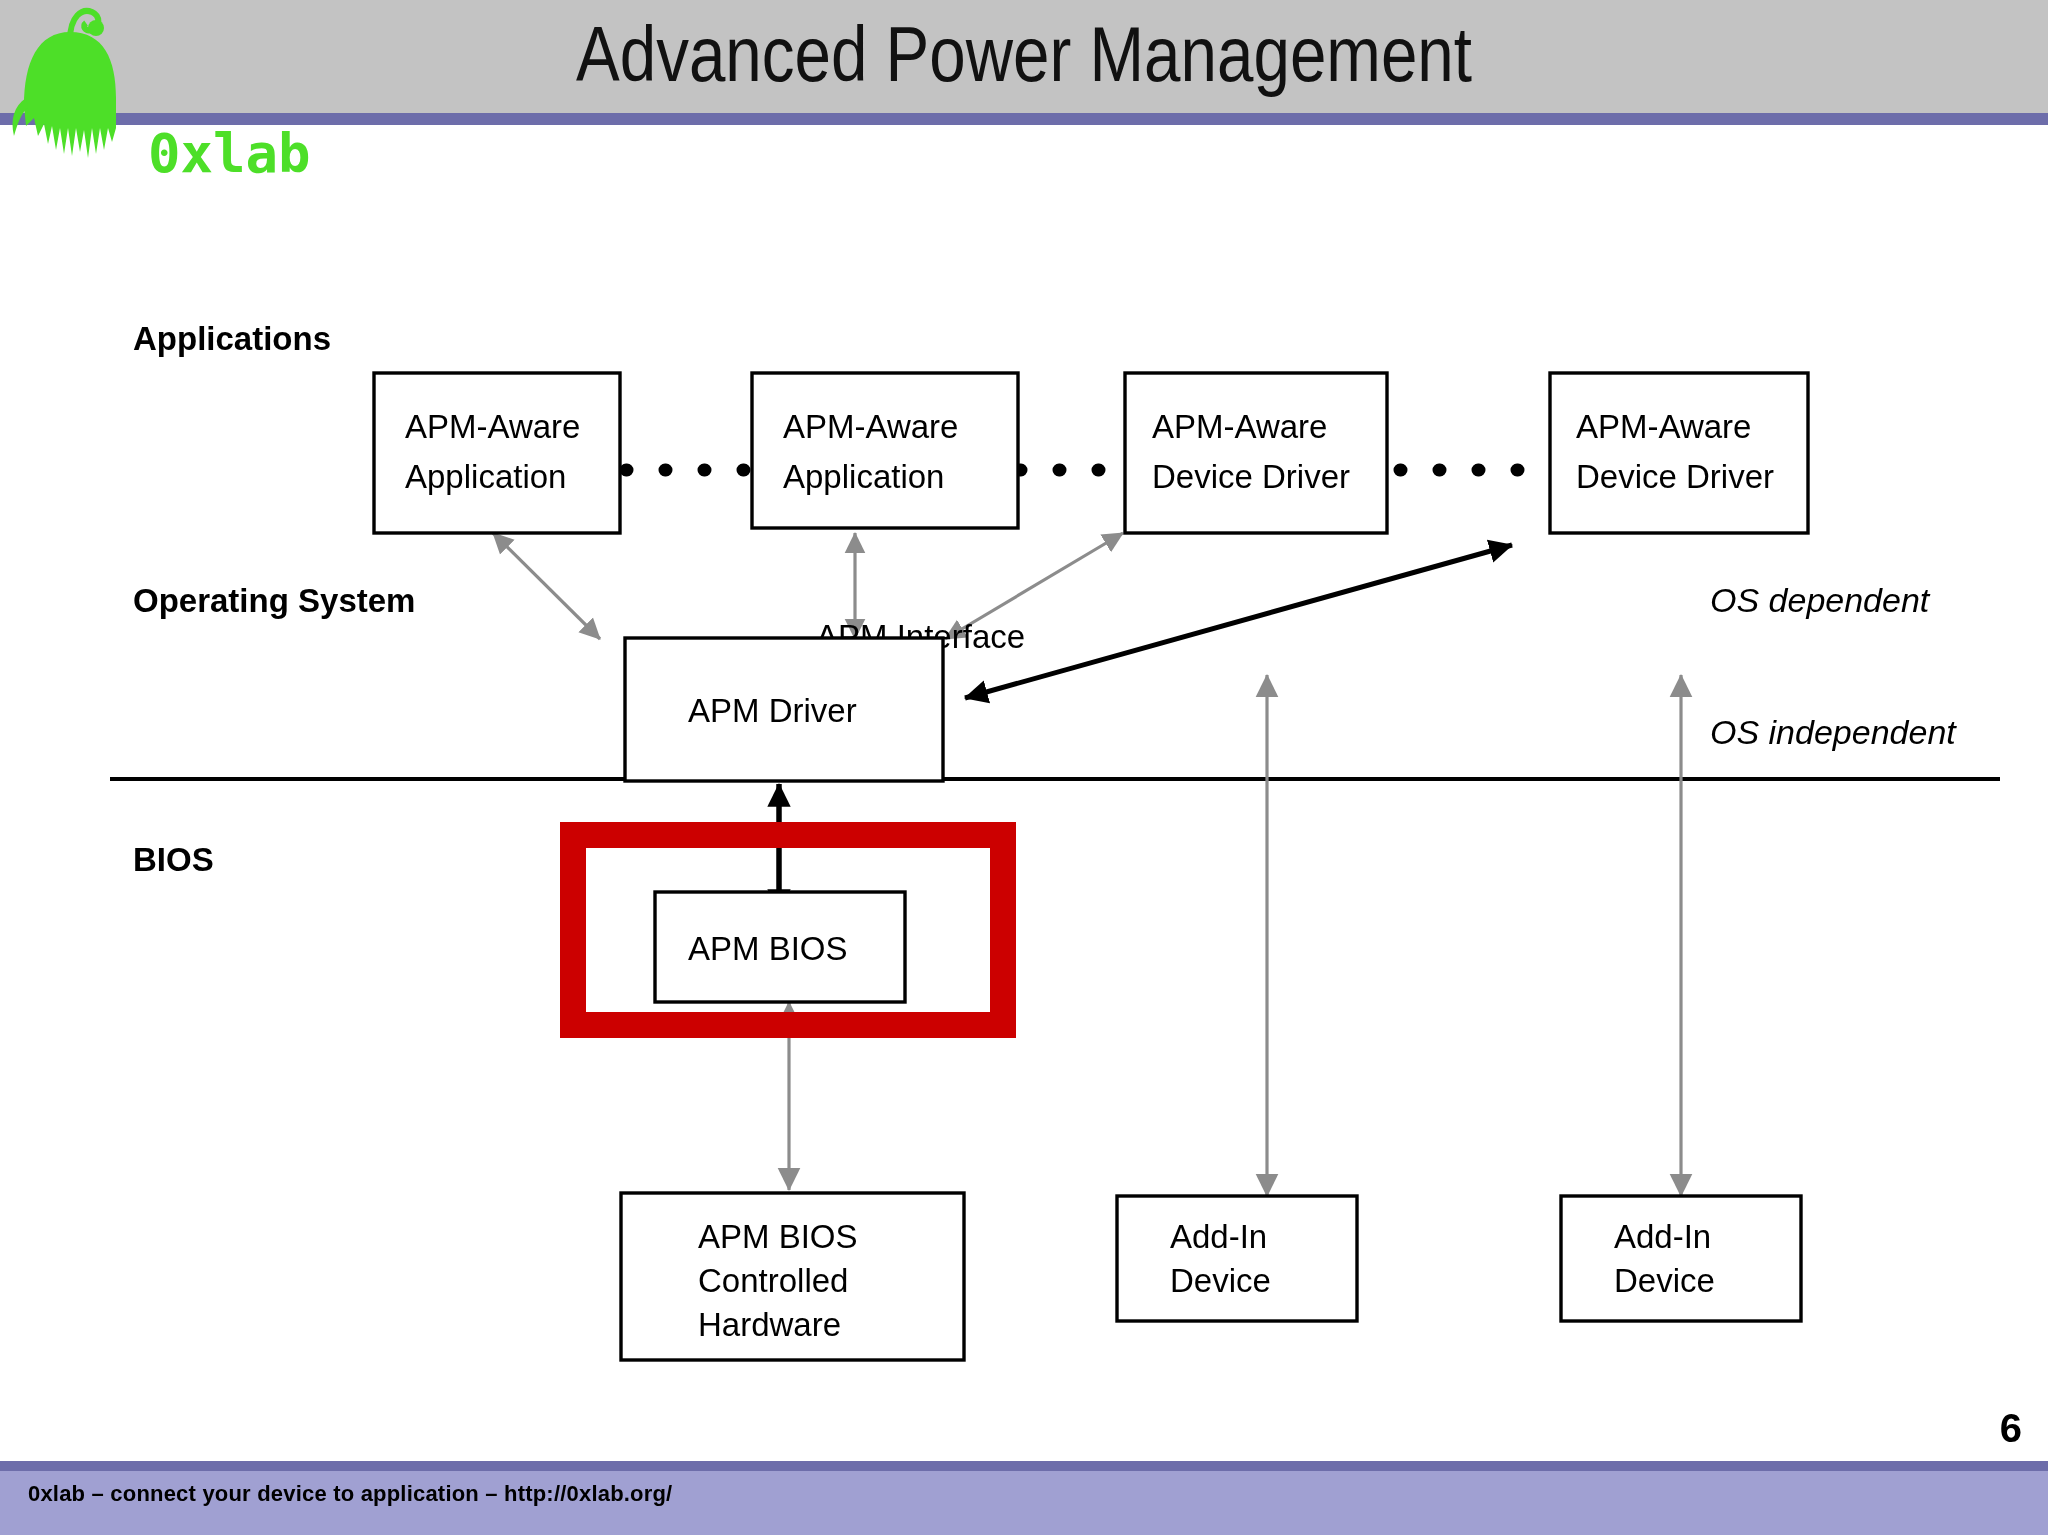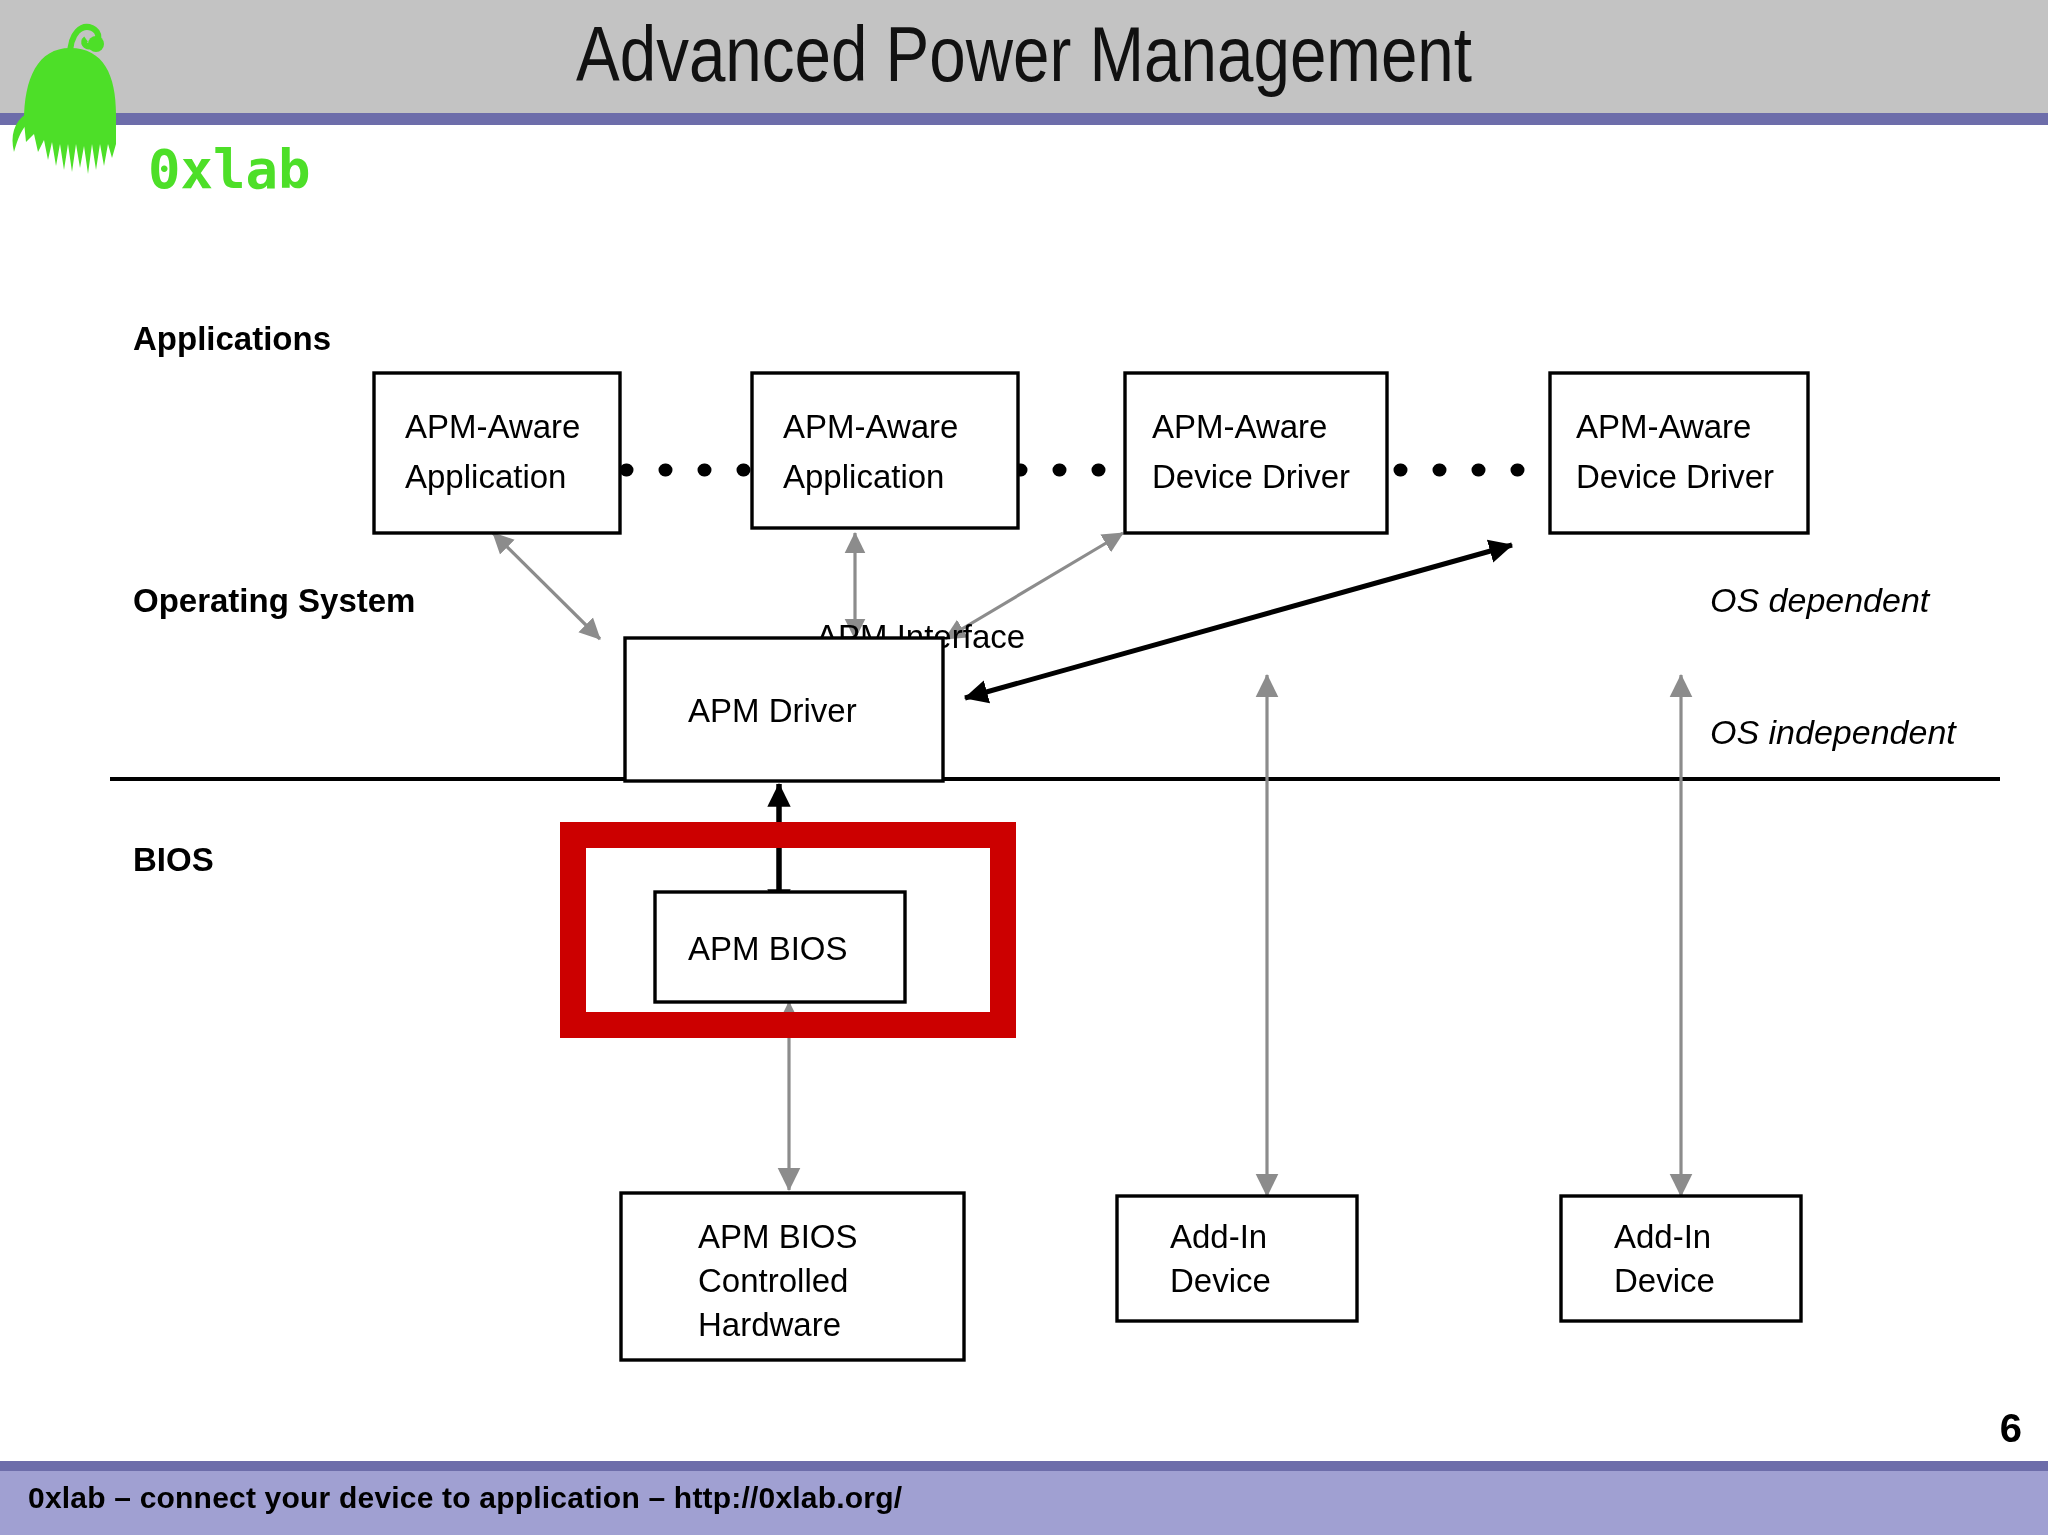--- a/index.html
+++ b/index.html
@@ -26,21 +26,21 @@
     transform-origin:50% 50%;
     letter-spacing:0px;
     white-space:nowrap;
   }
   #header-rule{
     position:absolute;left:0;top:113px;width:2048px;height:12px;
     background:#6d6daa;
   }
   
   #logo{
-    position:absolute;left:8px;top:18px;width:370px;height:190px;
+    position:absolute;left:8px;top:2px;width:370px;height:190px;
   }
   #logo-mark{position:absolute;left:0;top:0;}
   #logo-word{position:absolute;left:140px;top:120px;}
   
   #diagram{
     position:absolute;left:0;top:150px;width:2048px;height:1230px;
   }
   
   #page-number{
     position:absolute;right:26px;bottom:84px;
@@ -50,21 +50,21 @@
   #footer-rule{
     position:absolute;left:0;bottom:64px;width:2048px;height:10px;
     background:#6d6daa;
   }
   #footer-band{
     position:absolute;left:0;bottom:0;width:2048px;height:64px;
     background:#a0a0d2;
   }
   #footer-text{
     position:absolute;left:28px;top:10px;
-    font-size:30px;font-weight:bold;color:#000;
+    font-size:22px;font-weight:bold;color:#000;
     font-family:"Liberation Sans Narrow","Liberation Sans",sans-serif;
     letter-spacing:0.2px;
     white-space:nowrap;
   }
   .box-label{
     font-family:"Liberation Sans",sans-serif;
     font-size:33px;
     fill:#000;
   }
   .row-label{

